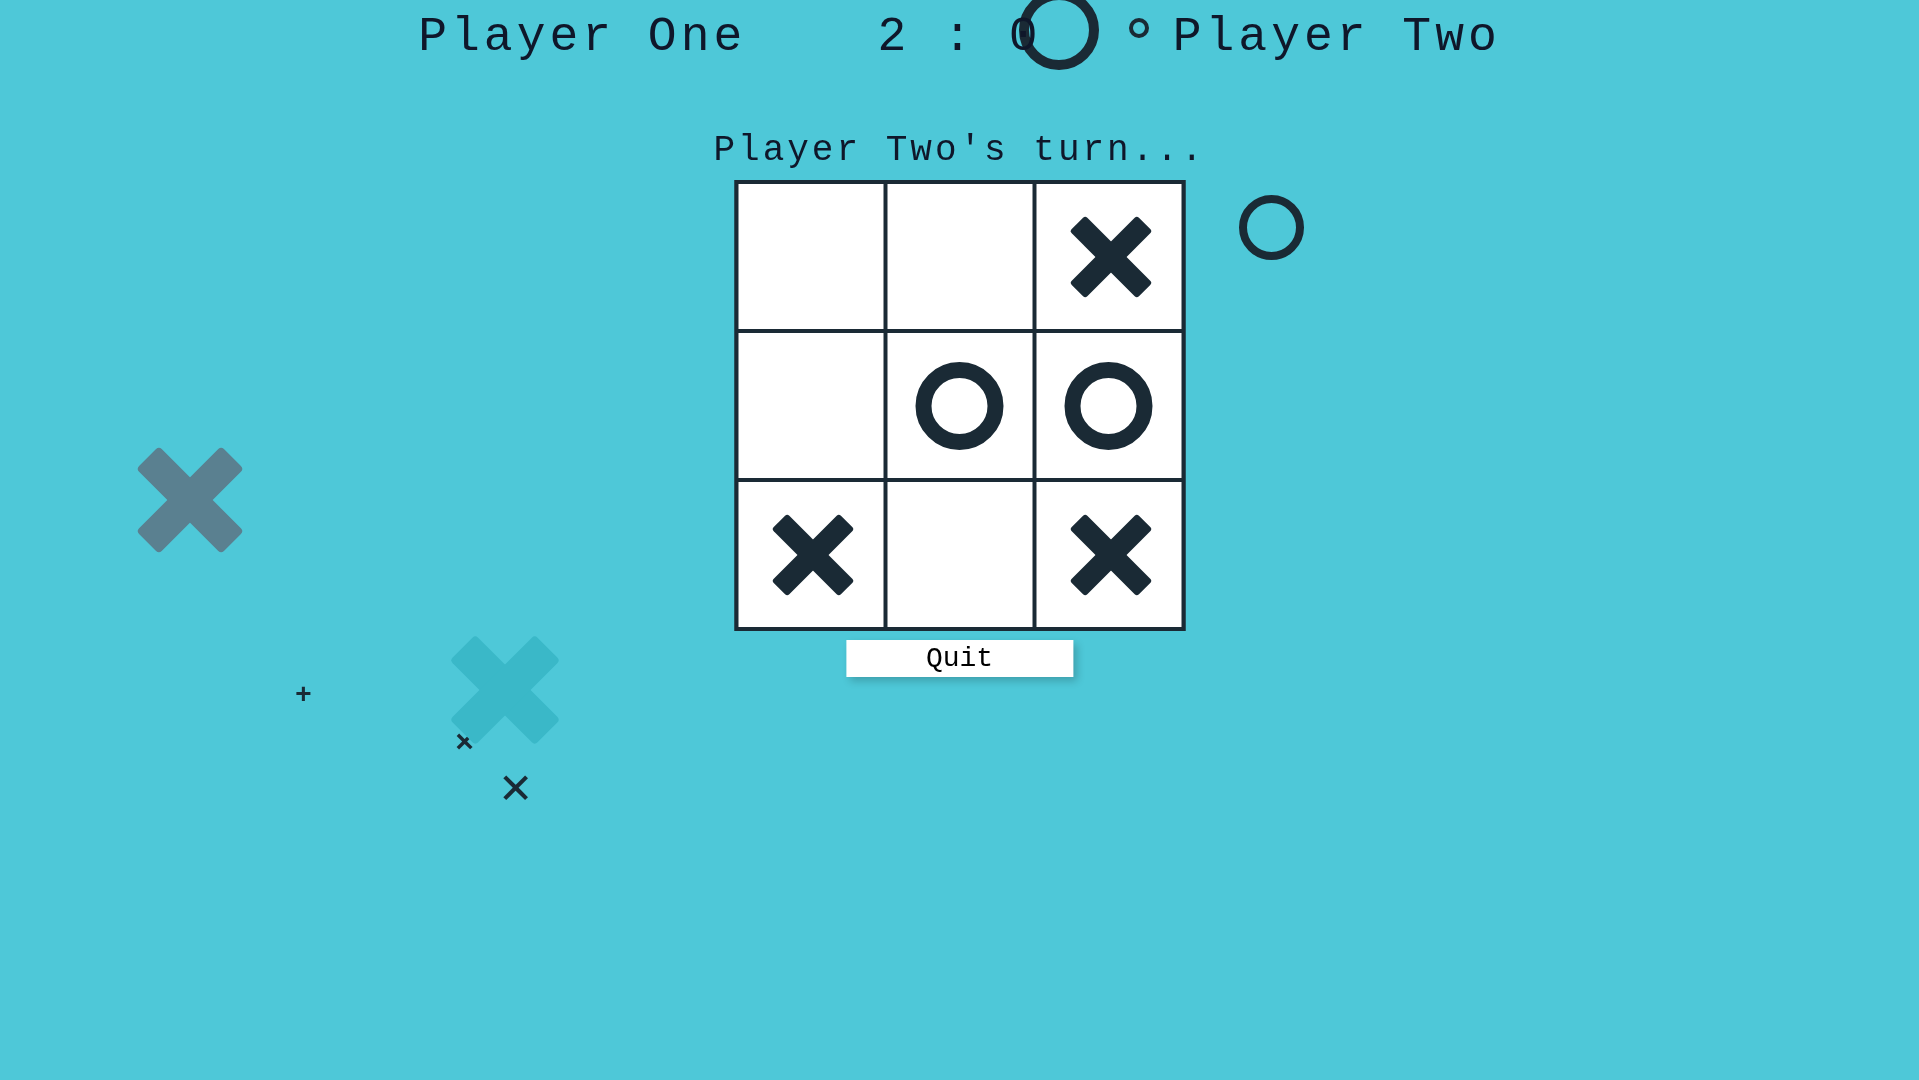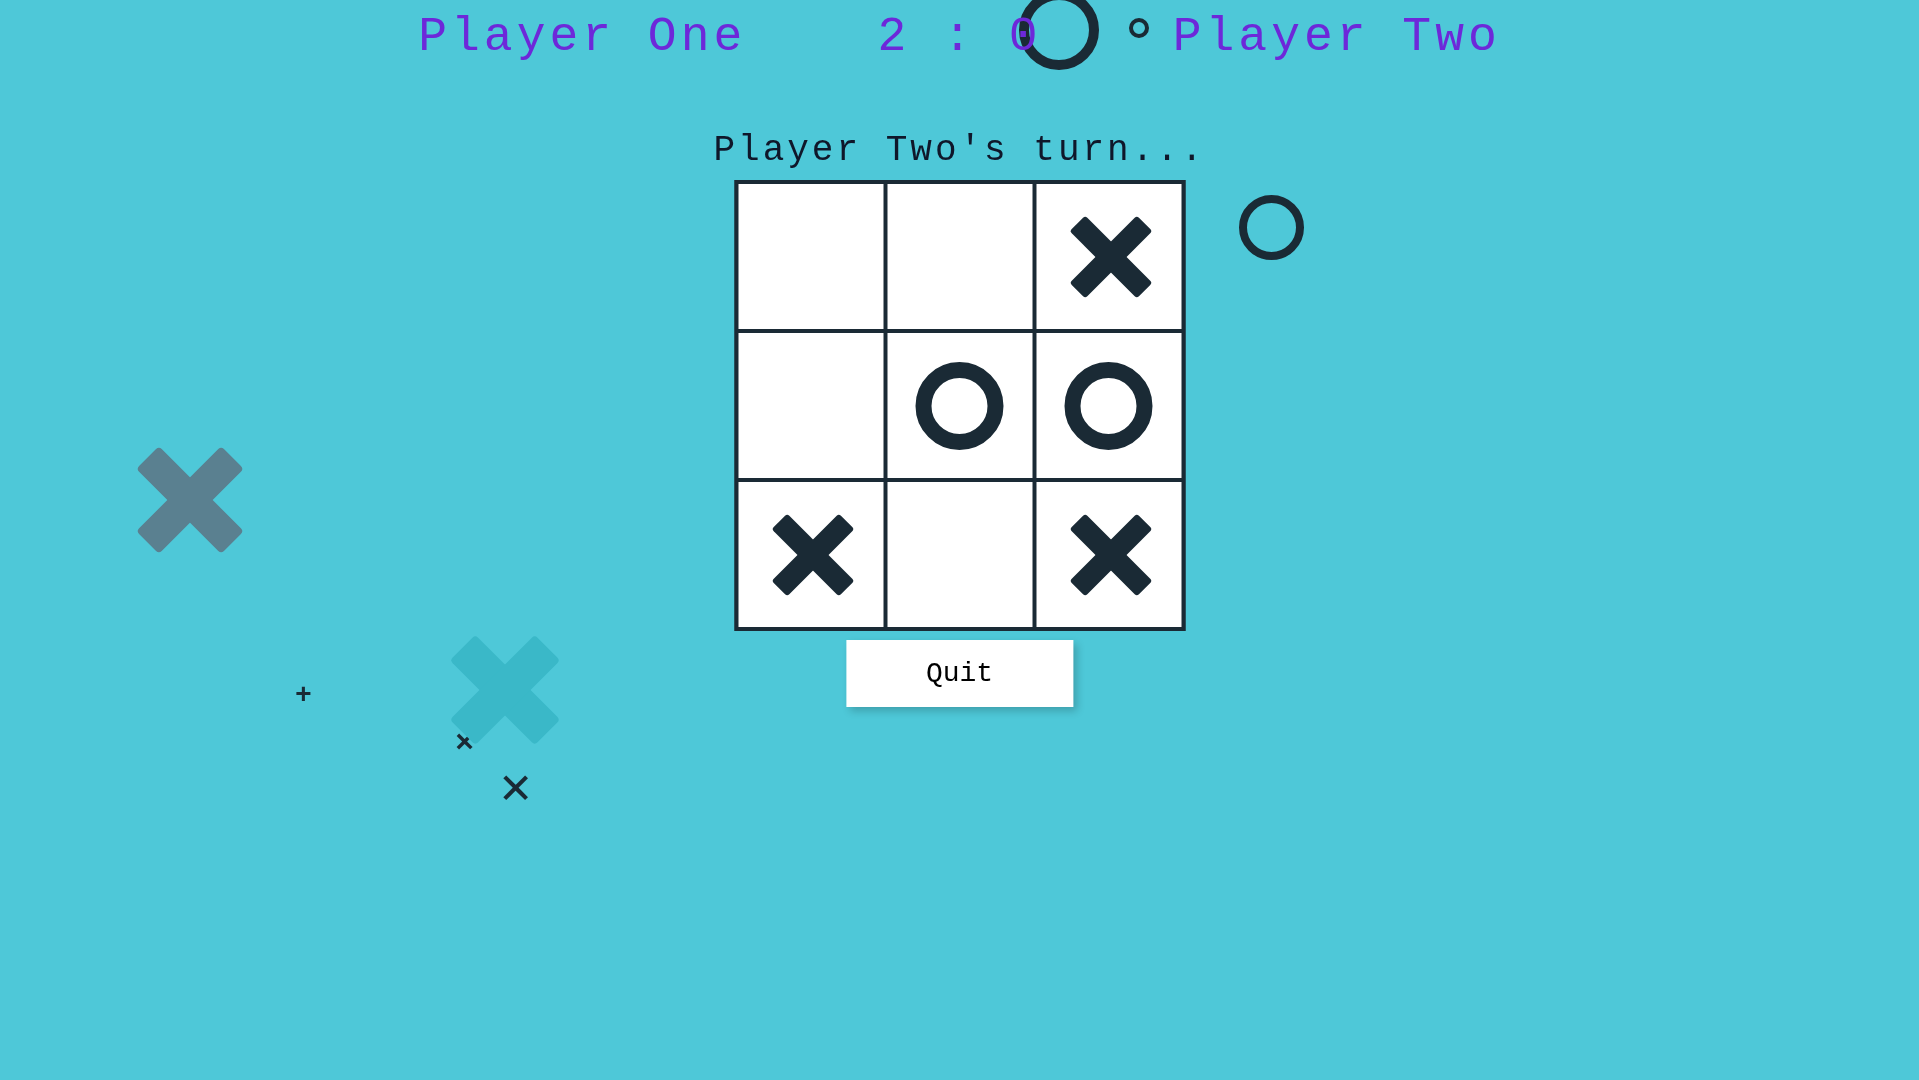--- a/index.html
+++ b/index.html
@@ -133,21 +133,21 @@
       left: 0;
       right: 0;
       display: flex;
       justify-content: center;
       align-items: center;
       padding-top: 10px;
     }
 
     .score-display {
       font-size: 48px;
-      color: #6d28d9;
+      color: #0f172a;
       letter-spacing: 4px;
       font-family: 'Courier New', monospace;
       font-weight: 300;
     }
 
     
     .turn-indicator {
       position: absolute;
       top: 130px;
       left: 0;
@@ -220,21 +220,21 @@
     }
 
     
     .quit-btn {
       position: absolute;
       top: 640px;
       left: 50%;
       transform: translateX(-50%);
       background: white;
       border: none;
-      padding: 18px 80px;
+      padding: 3px 80px;
       font-size: 28px;
       font-family: 'Courier New', monospace;
       cursor: pointer;
       box-shadow: 4px 4px 8px rgba(0,0,0,0.2);
       min-width: 180px;
       text-align: center;
     }
   </style>
 </head>
 <body>

